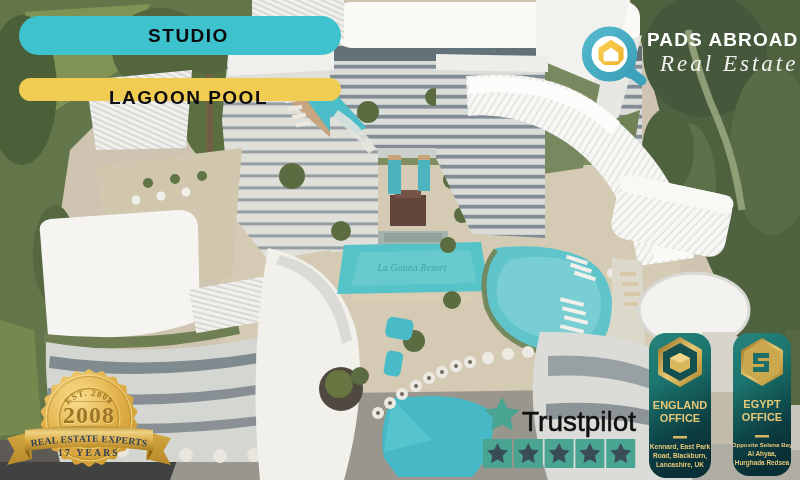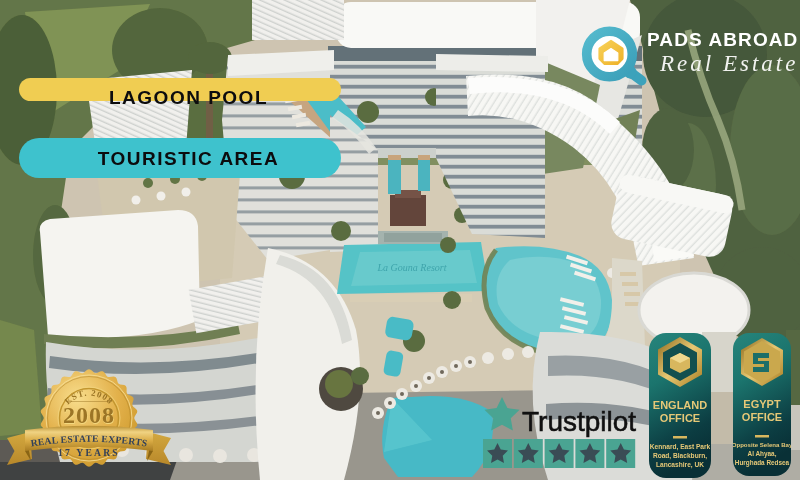--- a/index.html
+++ b/index.html
@@ -269,28 +269,28 @@
 
   <rect x="702" y="332" width="34" height="60" fill="#d9d6cd"></rect>
   <rect x="702" y="392" width="34" height="52" fill="#c3bba9"></rect>
 
   <rect x="786" y="330" width="14" height="75" fill="#51643e"></rect>
   <rect x="786" y="405" width="14" height="45" fill="#c9c6bd"></rect>
   <rect x="0" y="0" width="800" height="480" fill="#c8c2b2" opacity="0.05"></rect>
   </g>
 </svg>
 
+<div class="abs" style="left:19px;top:16px;width:305px;height:39px;padding-left:17px;background:#3ec2cd;border-radius:20px;text-align:center;line-height:40px;">
+  <span style="font-size:19px;font-weight:bold;color:#0c0c0e;letter-spacing:1.5px;">STUDIO</span>
+</div>
 
 <div class="abs" style="left:19px;top:78px;width:305px;height:23px;padding-left:17px;background:#f0cd52;border-radius:20px;text-align:center;line-height:40px;">
   <span style="font-size:19px;font-weight:bold;color:#0c0c0e;letter-spacing:1.5px;">LAGOON POOL</span>
 </div>
 
-<div class="abs" style="left:19px;top:138px;width:305px;height:40px;padding-left:17px;background:#3ec2cd;border-radius:20px;text-align:center;line-height:41px;">
-  <span style="font-size:19px;font-weight:bold;color:#0c0c0e;letter-spacing:1.5px;">TOURISTIC AREA</span>
-</div>
 
 <svg class="abs" width="230" height="90" viewBox="0 0 230 90" style="left:578px;top:18px">
   <defs>
     <linearGradient id="ringg" x1="0" y1="0" x2="1" y2="1">
       <stop offset="0" stop-color="#55bacd"></stop>
           <stop offset="1" stop-color="#3b9fb9"></stop>
     </linearGradient>
     <linearGradient id="houseg" x1="0" y1="0" x2="1" y2="1">
       <stop offset="0" stop-color="#f7d057"></stop>
           <stop offset="1" stop-color="#efb32b"></stop>

